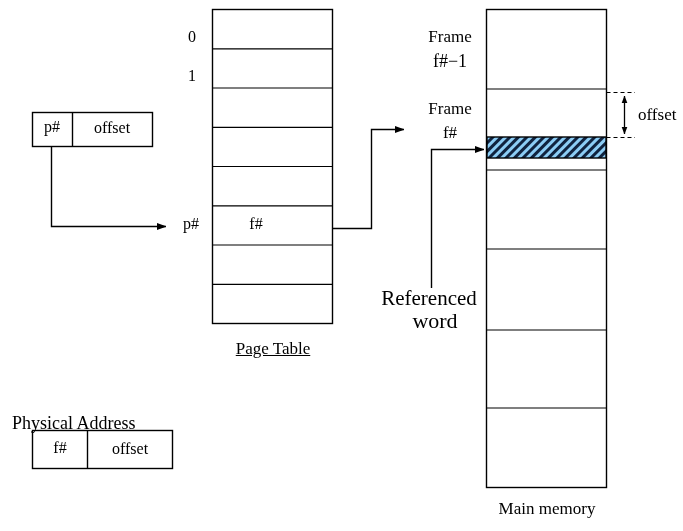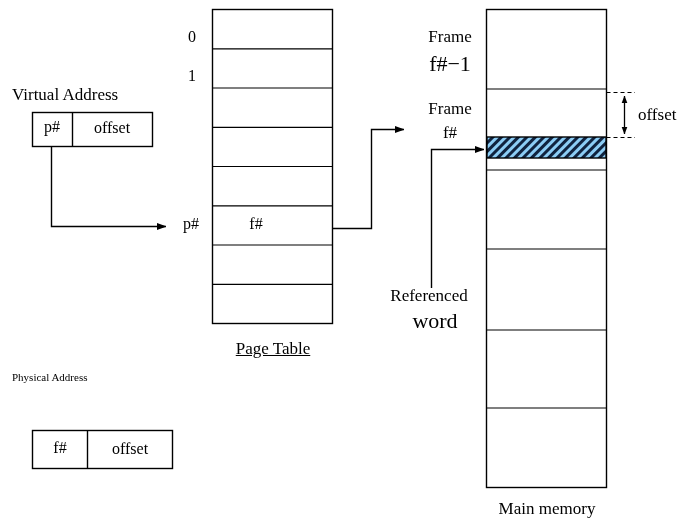--- a/index.html
+++ b/index.html
@@ -75,42 +75,41 @@
       <rect x="487" y="137" width="119" height="21" fill="url(#hatch)" stroke="#000" stroke-width="1.4"></rect>
     </g>
 
     <g>
       <line x1="606.5" y1="92.5" x2="635" y2="92.5" stroke="#000" stroke-width="1.2" stroke-dasharray="4,3"></line>
       <line x1="606.5" y1="137.5" x2="635" y2="137.5" stroke="#000" stroke-width="1.2" stroke-dasharray="4,3"></line>
       <path d="M624.5,96 L624.5,134" fill="none" stroke="#000" stroke-width="1.3" marker-start="url(#ah2)" marker-end="url(#ah2)"></path>
     </g>
   </svg>
 
-  <div class="lbl" style="left:12px;top:86px;font-size:17px;">Virtual Address</div>
   <div class="lbl c" style="left:52px;top:119px;font-size:16px;">p#</div>
   <div class="lbl c" style="left:112px;top:120px;font-size:16px;">offset</div>
 
-  <div class="lbl" style="left:12px;top:372px;font-size:11px;">Physical Address</div>
+  <div class="lbl" style="left:12px;top:414px;font-size:18px;">Physical Address</div>
   <div class="lbl c" style="left:60px;top:440px;font-size:16px;">f#</div>
   <div class="lbl c" style="left:130px;top:441px;font-size:16px;">offset</div>
 
   <div class="lbl c" style="left:192px;top:29px;font-size:16px;">0</div>
   <div class="lbl c" style="left:192px;top:68px;font-size:16px;">1</div>
 
   <div class="lbl c" style="left:191px;top:216px;font-size:16px;">p#</div>
   <div class="lbl c" style="left:256px;top:216px;font-size:16px;">f#</div>
 
   <div class="lbl c" style="left:273px;top:340px;font-size:17px;text-decoration:underline;">Page Table</div>
 
   <div class="lbl c" style="left:450px;top:28px;font-size:17px;">Frame</div>
-  <div class="lbl c" style="left:450px;top:52px;font-size:22px;">f#−1</div>
+  <div class="lbl c" style="left:450px;top:52px;font-size:18px;">f#−1</div>
 
   <div class="lbl c" style="left:450px;top:100px;font-size:17px;">Frame</div>
   <div class="lbl c" style="left:450px;top:124px;font-size:17px;">f#</div>
 
   <div class="lbl" style="left:638px;top:106px;font-size:17px;">offset</div>
 
-  <div class="lbl c" style="left:429px;top:287px;font-size:17px;">Referenced</div>
+  <div class="lbl c" style="left:429px;top:287px;font-size:21px;">Referenced</div>
   <div class="lbl c" style="left:435px;top:309px;font-size:22px;">word</div>
 
   <div class="lbl c" style="left:547px;top:500px;font-size:17px;text-align:right;">Main memory</div>
 
 </div>
 
 </body></html>

